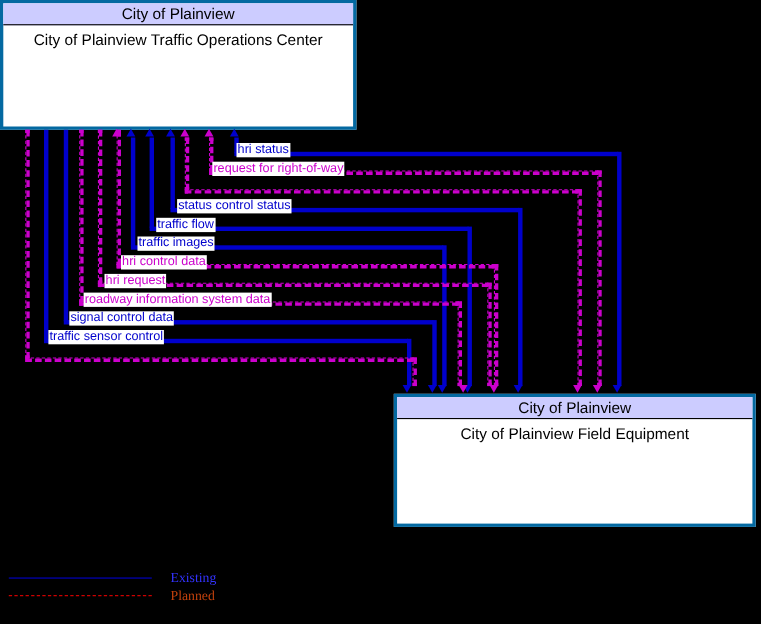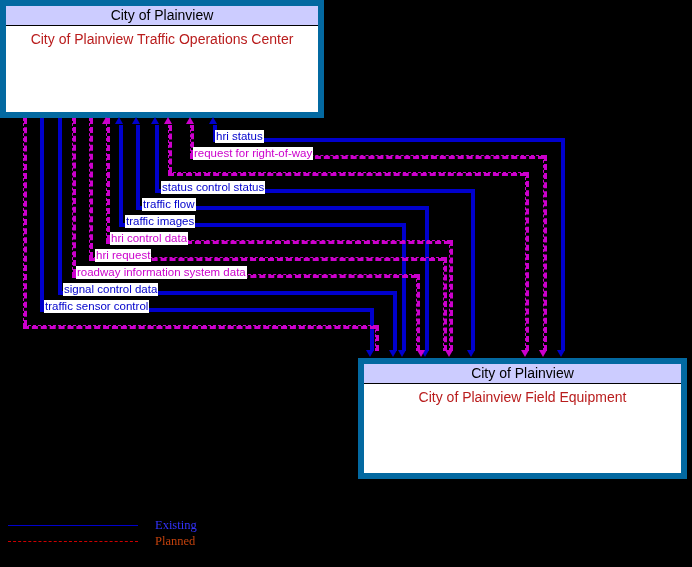--- a/index.html
+++ b/index.html
@@ -13,38 +13,38 @@
     height: 567px;
     background: #000000;
     overflow: hidden;
     font-family: "Liberation Sans", sans-serif;
   }
 
   
   .entity {
     position: absolute;
     background: #ffffff;
-    border: 6px solid #0369a1;
+    border: 3px solid #0369a1;
     box-sizing: border-box;
   }
   .entity-header {
     background: #ccccff;
     border-bottom: 1px solid #000000;
     text-align: center;
     font-size: 14px;
     color: #000000;
     line-height: 19px;
     height: 20px;
     box-sizing: border-box;
     white-space: nowrap;
   }
   .entity-body {
     text-align: center;
     font-size: 14px;
-    color: #b91c1c;
+    color: #000000;
     padding: 4px 6px 0 6px;
     line-height: 18px;
   }
 
   #box-top { left: 0px; top: 0px; width: 324px; height: 118px; }
   #box-bottom { left: 358px; top: 358px; width: 329px; height: 121px; }
 
   
   .ln {
     position: absolute;

